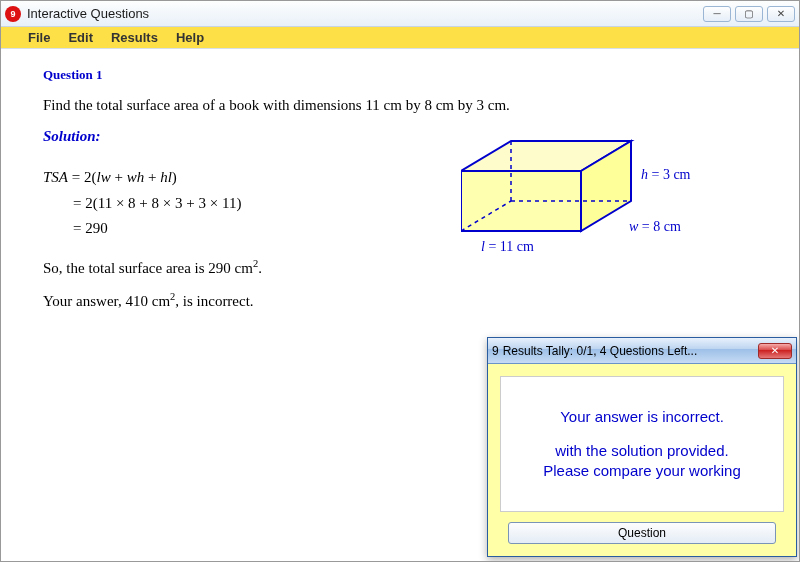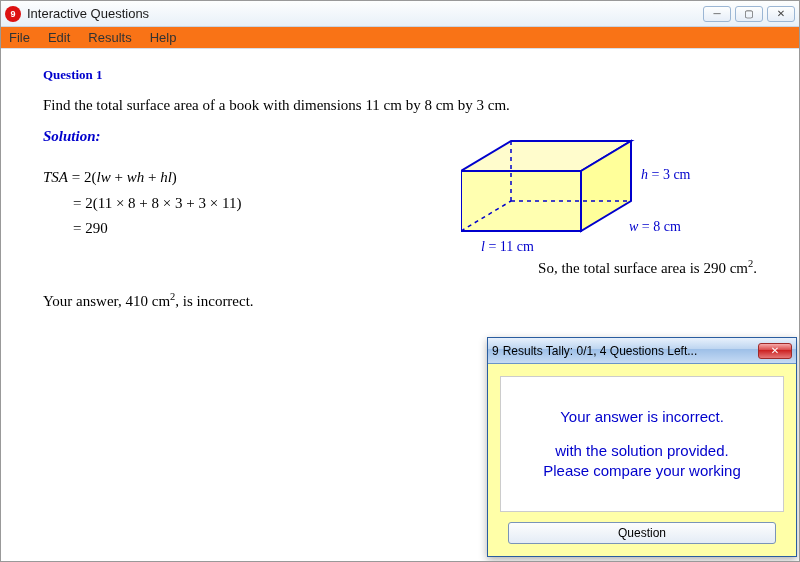--- a/index.html
+++ b/index.html
@@ -43,26 +43,27 @@
     width: 28px; height: 16px;
     border: 1px solid #9bb6d4;
     border-radius: 3px;
     background: linear-gradient(#fdfefe,#e6eef8);
     display: flex; align-items: center; justify-content: center;
     font-size: 10px; color: #444;
     cursor: pointer;
   }
   .menubar {
     height: 22px;
-    background: #f97316;
+    background: #fde047;
     border-bottom: 1px solid #d6dee8;
     display: flex;
     align-items: center;
-    padding: 0 0;
+    padding: 0 19px;
     gap: 2px;
+    font-weight: bold;
   }
   .menubar .menu-item {
     padding: 2px 8px;
     color: #333;
     cursor: pointer;
   }
   
   .content {
     padding: 18px 42px;
     font-family: "Times New Roman", Georgia, serif;
@@ -79,21 +80,21 @@
   .q-text { margin-bottom: 14px; }
   .sol-head {
     color: #0000cc;
     font-style: italic;
     font-weight: bold;
     margin-bottom: 20px;
   }
   .eqblock { margin-bottom: 16px; line-height: 1.7; }
   .eqblock .row { white-space: pre; }
   .ital { font-style: italic; }
-  .ans1 { margin-bottom: 14px; text-align: right; }
+  .ans1 { margin-bottom: 14px; }
   .ans2 { margin-bottom: 14px; }
   sup { font-size: 0.7em; }
   
   .diagram-wrap {
     position: absolute;
     left: 460px;
     top: 130px;
   }
   .diagram-wrap svg { display: block; }
   .diag-label {

